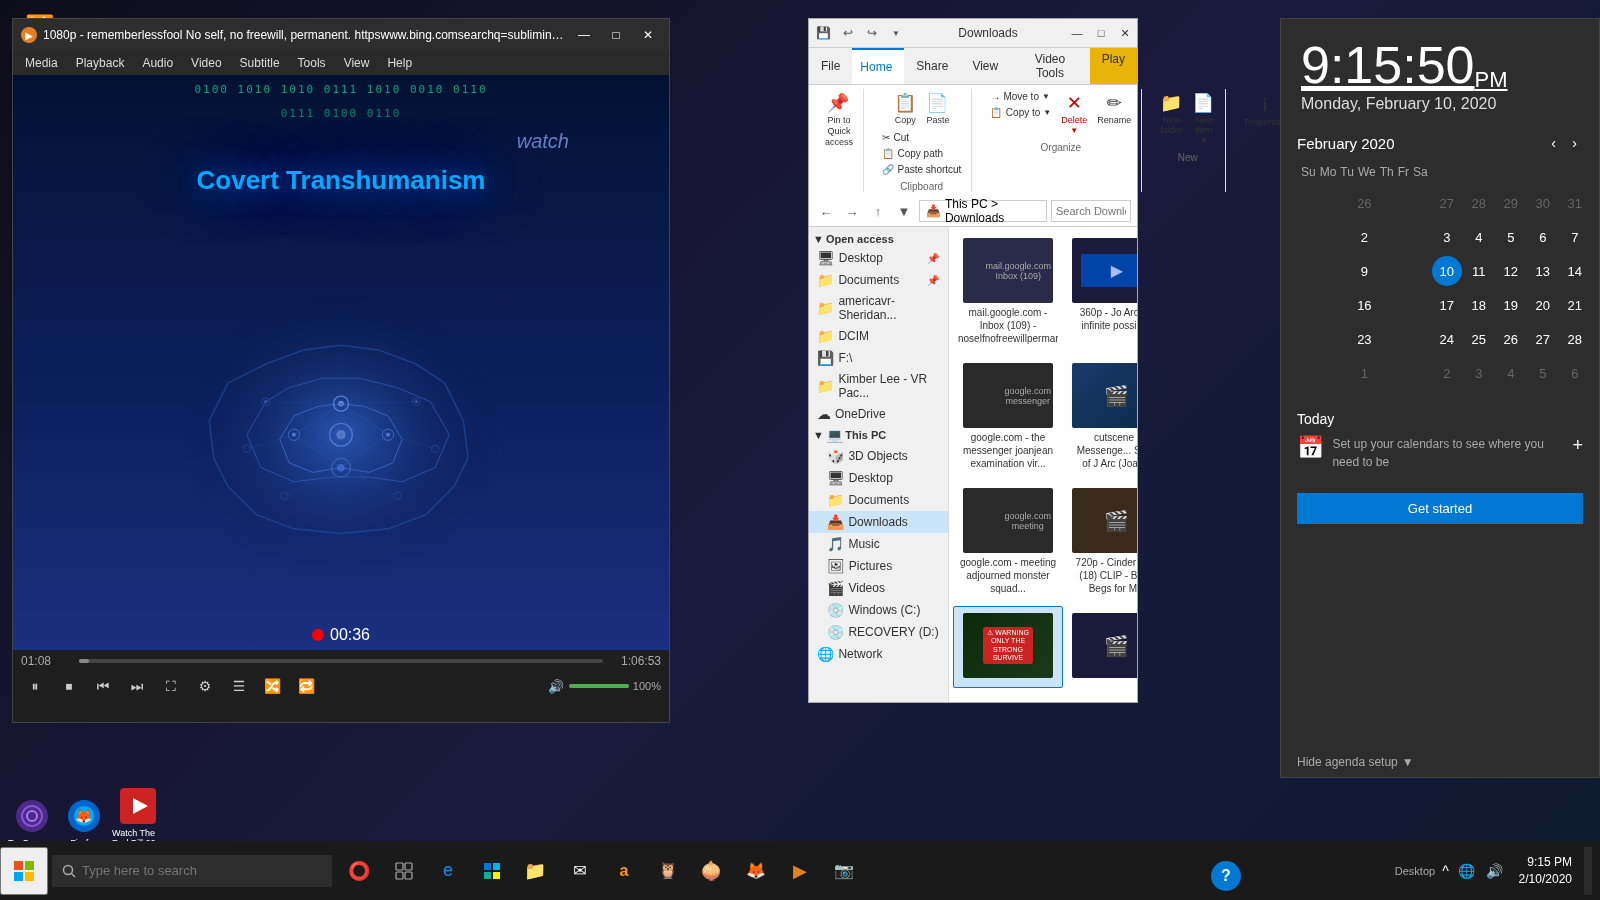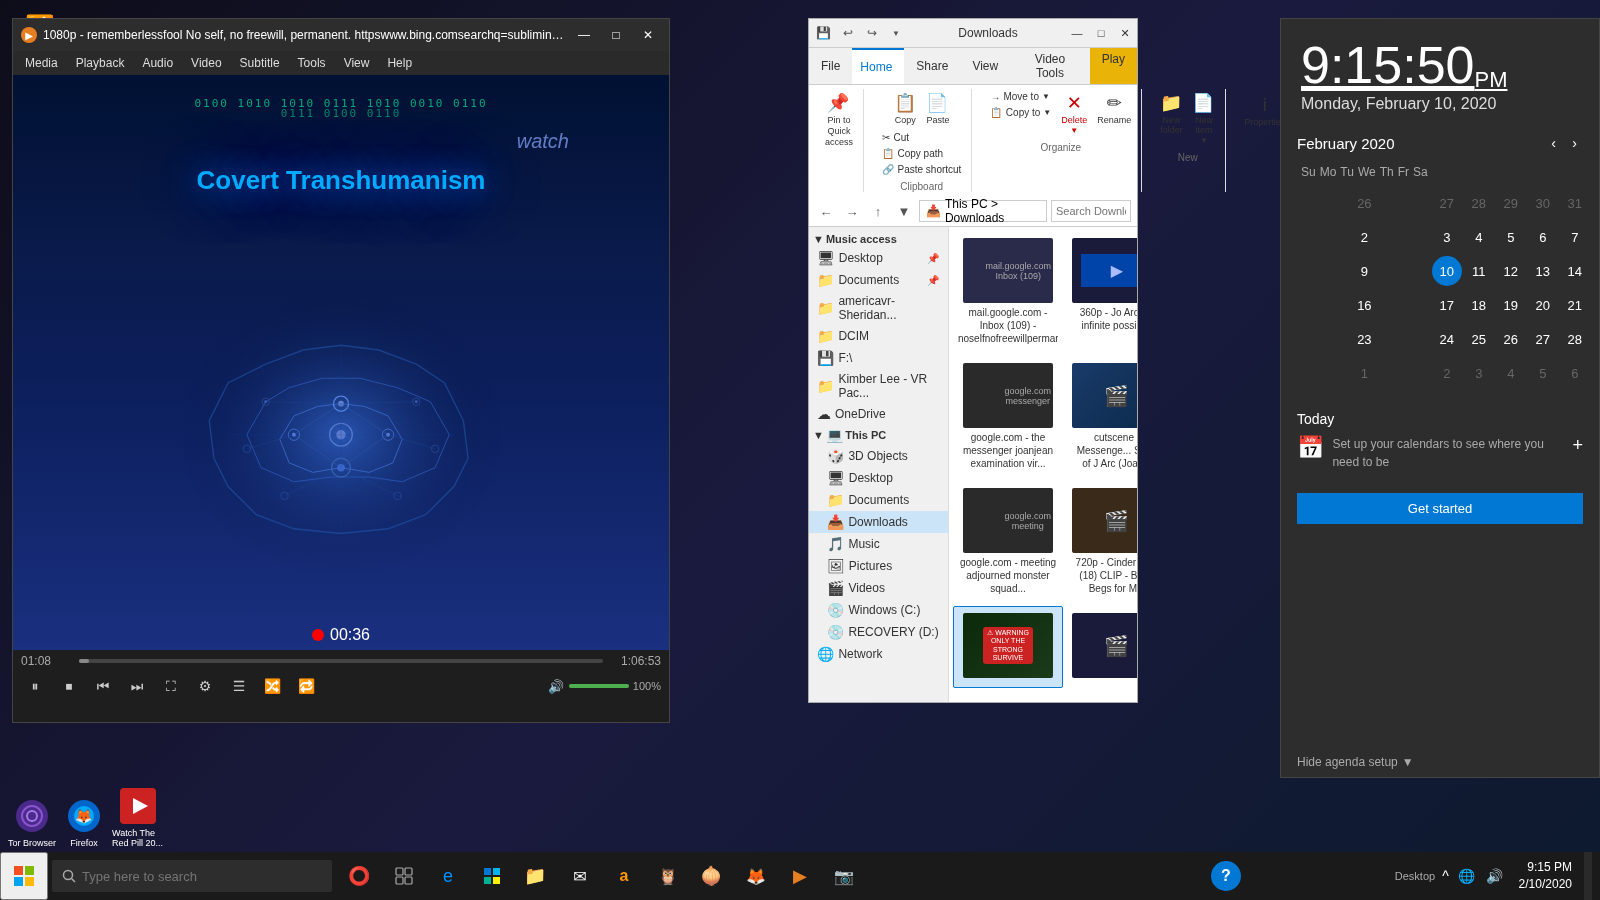--- a/index.html
+++ b/index.html
@@ -19,21 +19,21 @@
       background: linear-gradient(135deg, #0d0d1a 0%, #1a1a3e 50%, #0d1a2e 100%);
       position: relative;
     }
 
     
     .taskbar {
       position: absolute;
       bottom: 0;
       left: 0;
       width: 1600px;
-      height: 48px;
+      height: 59px;
       background: #1a1a1a;
       display: flex;
       align-items: center;
       z-index: 100;
     }
 
     .taskbar-start {
       width: 48px;
       height: 48px;
       display: flex;
@@ -858,21 +858,21 @@
       <span class="vlc-menu-item">Video</span>
       <span class="vlc-menu-item">Subtitle</span>
       <span class="vlc-menu-item">Tools</span>
       <span class="vlc-menu-item">View</span>
       <span class="vlc-menu-item">Help</span>
     </div>
 
     <div class="vlc-video">
       <div class="vlc-video-content">
 
-        <div style="position:absolute;top:22px;left:50%;transform:translateX(-50%);color:#00cc88;font-family:monospace;font-size:11px;white-space:nowrap;opacity:0.8;letter-spacing:2px;">0100 1010 1010   0111  1010 0010 0110</div>
+        <div style="position:absolute;top:8px;left:50%;transform:translateX(-50%);color:#00cc88;font-family:monospace;font-size:11px;white-space:nowrap;opacity:0.8;letter-spacing:2px;">0100 1010 1010   0111  1010 0010 0110</div>
         <div style="position:absolute;top:32px;left:50%;transform:translateX(-50%);color:#00cc88;font-family:monospace;font-size:11px;white-space:nowrap;opacity:0.6;letter-spacing:2px;">0111  0100 0110</div>
 
         <div style="position:absolute;top:55px;right:100px;color:#88aaff;font-size:20px;font-style:italic;opacity:0.7;">watch</div>
 
         <div style="position:absolute;top:90px;left:50%;transform:translateX(-50%);color:#00aaff;font-size:26px;font-weight:bold;text-shadow:0 0 30px #0066ff,0 0 60px #0044aa;white-space:nowrap;">Covert Transhumanism</div>
 
         <svg viewBox="0 0 400 340" style="position:absolute;bottom:60px;left:50%;transform:translateX(-50%);width:420px;height:320px;opacity:0.85;">
           <defs>
             <radialGradient id="brainGlow" cx="50%" cy="50%" r="50%">
               <stop offset="0%" stop-color="#4488ff" stop-opacity="0.6"></stop>
@@ -1115,21 +1115,21 @@
       <div style="width:80px;height:22px;border:1px solid #ccc;display:flex;align-items:center;padding:0 4px;background:white;">
         <input type="text" style="width: 100%; border: none; outline: none; font-size: 11px;" placeholder="Search Downloads">
       </div>
     </div>
 
     <div class="explorer-content">
 
       <div class="sidebar-nav">
         <div class="nav-section-header">
           <span>▼</span>
-          <span>Music access</span>
+          <span>Open access</span>
         </div>
         <div class="nav-item">
           <span class="nav-item-icon">🖥</span>
           <span>Desktop</span>
           <span style="margin-left:auto;font-size:10px;">📌</span>
         </div>
         <div class="nav-item">
           <span class="nav-item-icon">📁</span>
           <span>Documents</span>
           <span style="margin-left:auto;font-size:10px;">📌</span>

